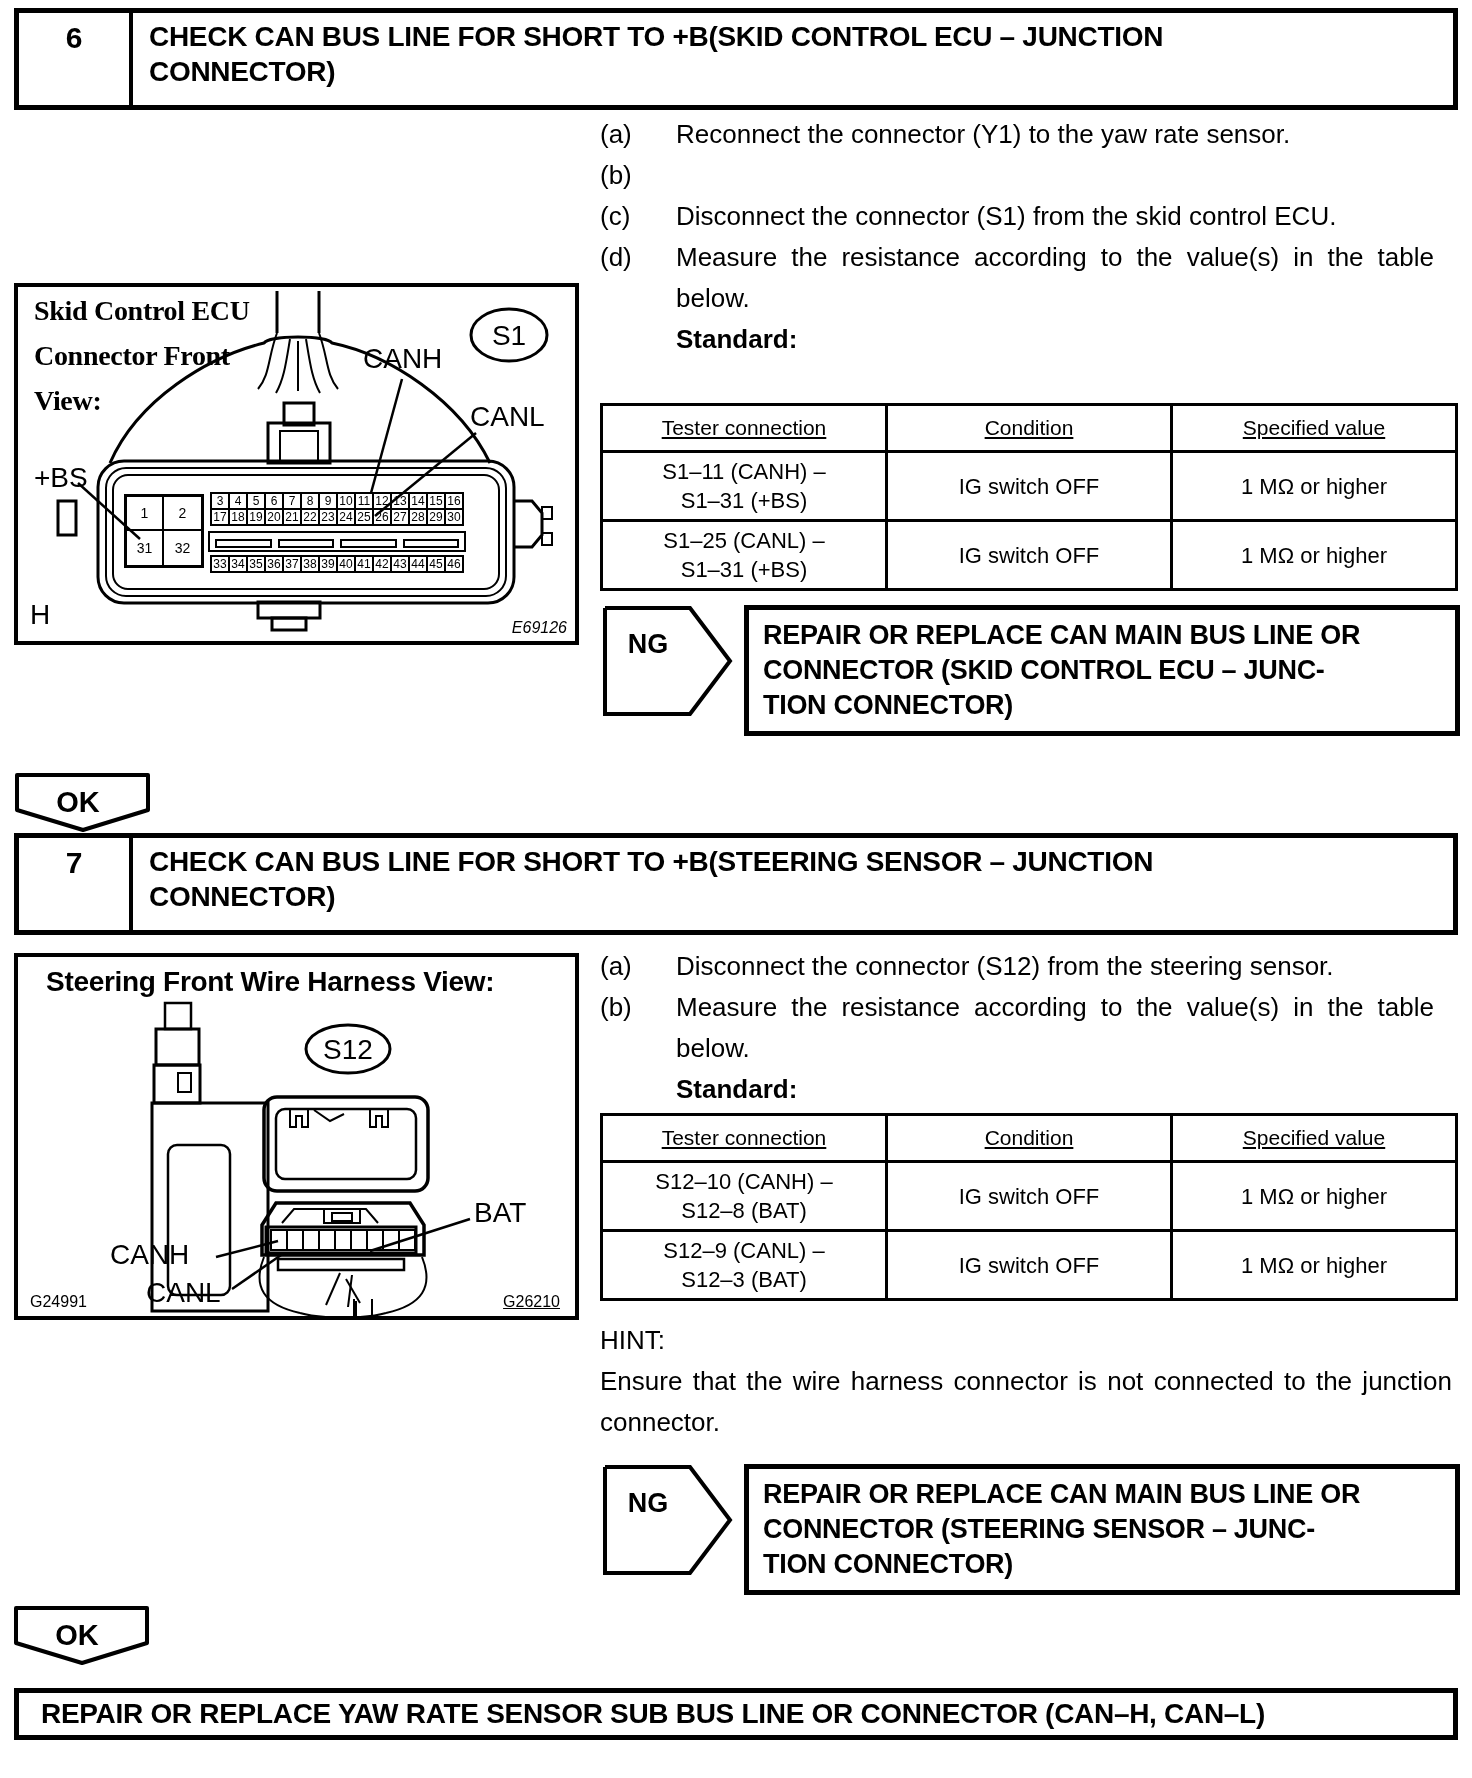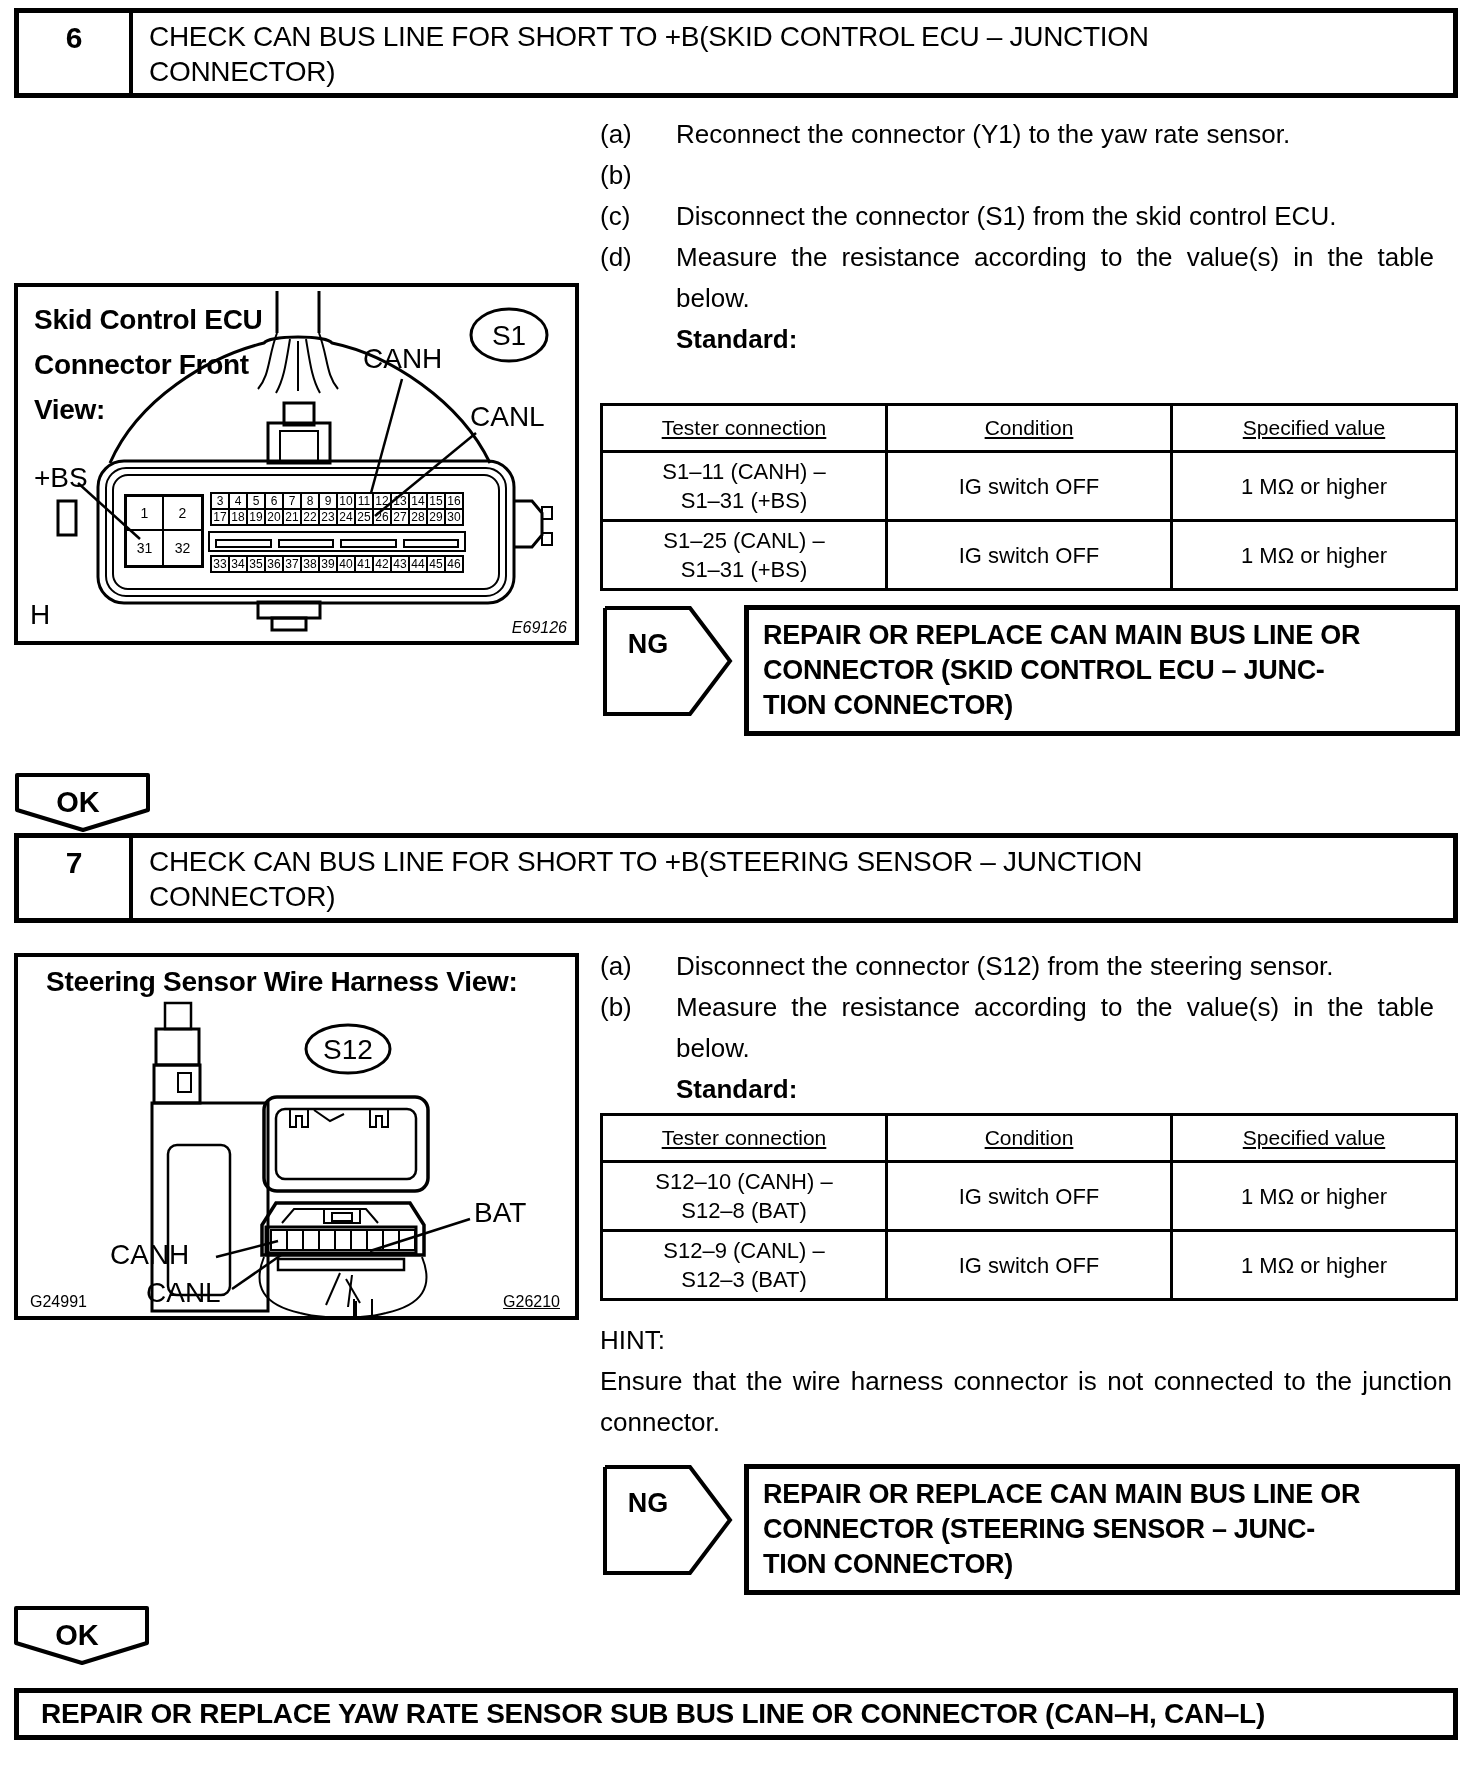--- a/index.html
+++ b/index.html
@@ -13,21 +13,21 @@
   
   .step-header{
     position:absolute;left:14px;width:1444px;border:5px solid #000;
     display:flex;background:#fff;box-sizing:border-box;
   }
   .step-num{
     width:110px;flex:none;border-right:4px solid #000;
     text-align:center;padding-top:8px;font-size:30px;font-weight:bold;
   }
   .step-title{
-    flex:1;padding:6px 10px 4px 16px;font-weight:normal;
+    flex:1;padding:6px 10px 16px 16px;font-weight:bold;
     font-size:28px;line-height:35px;white-space:pre-line;letter-spacing:-0.3px;
   }
 
   
   .steps{position:absolute;left:600px;width:860px;}
   .step-item{display:flex;font-size:26px;line-height:41px;}
   .step-letter{width:76px;flex:none;}
   .step-text{width:758px;flex:none;text-align:justify;}
   .standard{margin-left:76px;font-weight:bold;font-size:26px;line-height:41px;}
 
@@ -198,21 +198,21 @@
       <rect class="s3 wfill" x="240" y="315" width="62" height="16"></rect>
       <rect class="s3 wfill" x="254" y="331" width="34" height="12"></rect>
 
       <path class="s25" d="M60 196 L122 252"></path>
       <path class="s25" d="M384 92 L353 206"></path>
       <path class="s25" d="M458 146 L357 229"></path>
 
       <ellipse class="s3 wfill" cx="491" cy="48" rx="38" ry="26"></ellipse>
       <text x="491" y="58" font-size="28" text-anchor="middle">S1</text>
     </svg>
-    <div class="fig-title" style="left:16px;top:10px;">Skid Control ECU
+    <div class="fig-title" style="left:16px;top:1px;font-family:Liberation Serif, serif;">Skid Control ECU
 Connector Front
 View:</div>
     <div class="fig-label" style="left:16px;top:175px;">+BS</div>
     <div class="fig-label" style="left:345px;top:56px;">CANH</div>
     <div class="fig-label" style="left:452px;top:114px;">CANL</div>
     <div class="pin-block" style="left:106px;top:207px;">
         <span class="pin-big">1</span>
         <span class="pin-big">2</span>
         <span class="pin-big">31</span>
         <span class="pin-big">32</span>
@@ -366,21 +366,21 @@
       <path class="s2" d="M334 318 L330 350"></path>
       <path class="s2" d="M328 322 L342 346"></path>
 
       <path class="s25" d="M452 262 L352 294"></path>
       <path class="s25" d="M198 300 L260 284"></path>
       <path class="s25" d="M214 332 L266 296"></path>
 
       <ellipse class="s3 wfill" cx="330" cy="92" rx="42" ry="24"></ellipse>
       <text x="330" y="102" font-size="28" text-anchor="middle">S12</text>
     </svg>
-    <div class="fig-title" style="left:28px;top:8px;line-height:34px;">Steering Sensor Wire Harness View:</div>
+    <div class="fig-title" style="left:28px;top:8px;line-height:34px;">Steering Front Wire Harness View:</div>
     <div class="fig-label" style="left:456px;top:240px;">BAT</div>
     <div class="fig-label" style="left:92px;top:282px;">CANH</div>
     <div class="fig-label" style="left:128px;top:320px;">CANL</div>
     <div class="pin-row" style="left:252px;top:272px;">
       <span class="pin pin-wide"></span>
         <span class="pin pin-wide"></span>
         <span class="pin pin-wide"></span>
         <span class="pin pin-wide"></span>
         <span class="pin pin-wide"></span>
         <span class="pin pin-wide"></span>

